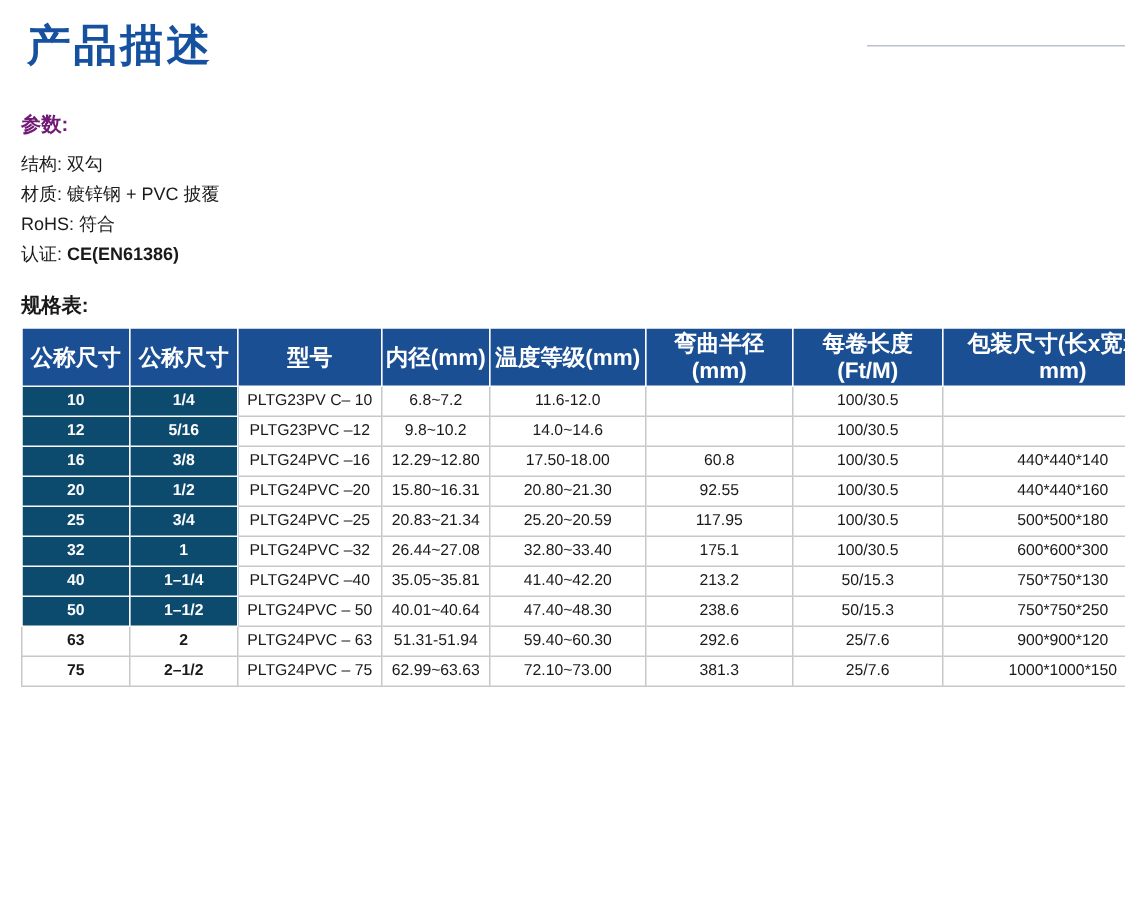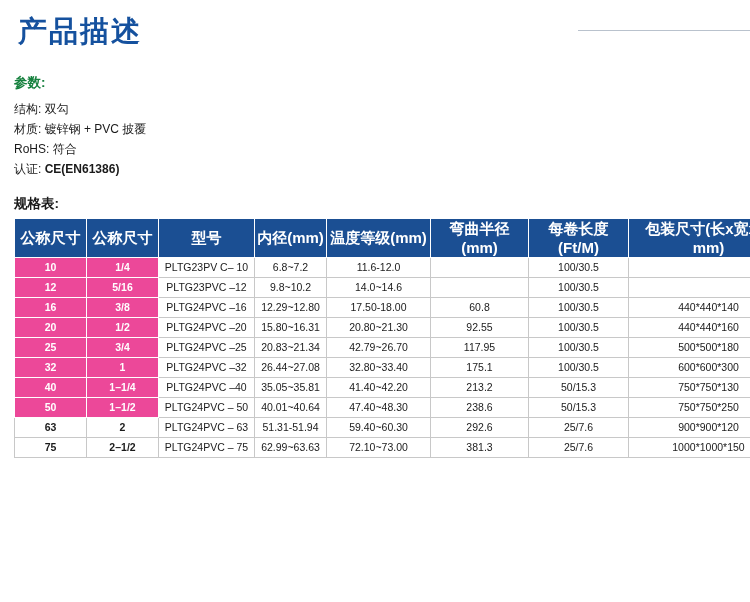--- a/index.html
+++ b/index.html
@@ -47,21 +47,21 @@
     position: relative;
     z-index: 2;
   }
   
   .section {
     padding: 0 14px;
   }
   .section-title {
     font-size: 13.5px;
     font-weight: bold;
-    color: #15803d;
+    color: #701a75;
     margin-top: 12px;
     margin-bottom: 7px;
   }
   .param-line {
     font-size: 12px;
     color: #1a1a1a;
     line-height: 20px;
     white-space: nowrap;
   }
   .param-line .lbl { }
@@ -96,21 +96,21 @@
   table.spec td {
     border: 1px solid #c8c8c8;
     text-align: center;
     vertical-align: middle;
     padding: 3px 2px;
     color: #1a1a1a;
     line-height: 13px;
     word-break: break-all;
   }
   table.spec td.blue {
-    background: #ec4899;
+    background: #0c4a6e;
     color: #ffffff;
     font-weight: bold;
     border: 1px solid #ffffff;
   }
   table.spec td.plain-dim {
     background: #ffffff;
     color: #1a1a1a;
   }
   table.spec td.bold {
     font-weight: bold;
@@ -208,21 +208,21 @@
           <td>20.80~21.30</td>
           <td>92.55</td>
           <td>100/30.5</td>
           <td>440*440*160</td>
         </tr>
         <tr>
           <td class="blue">25</td>
           <td class="blue">3/4</td>
           <td>PLTG24PVC –25</td>
           <td>20.83~21.34</td>
-          <td>42.79~26.70</td>
+          <td>25.20~20.59</td>
           <td>117.95</td>
           <td>100/30.5</td>
           <td>500*500*180</td>
         </tr>
         <tr>
           <td class="blue">32</td>
           <td class="blue">1</td>
           <td>PLTG24PVC –32</td>
           <td>26.44~27.08</td>
           <td>32.80~33.40</td>

